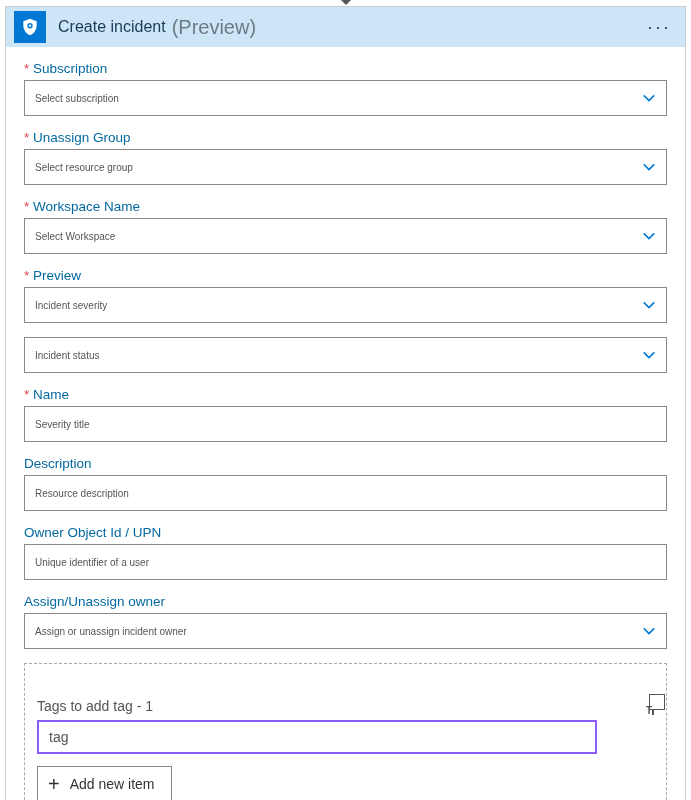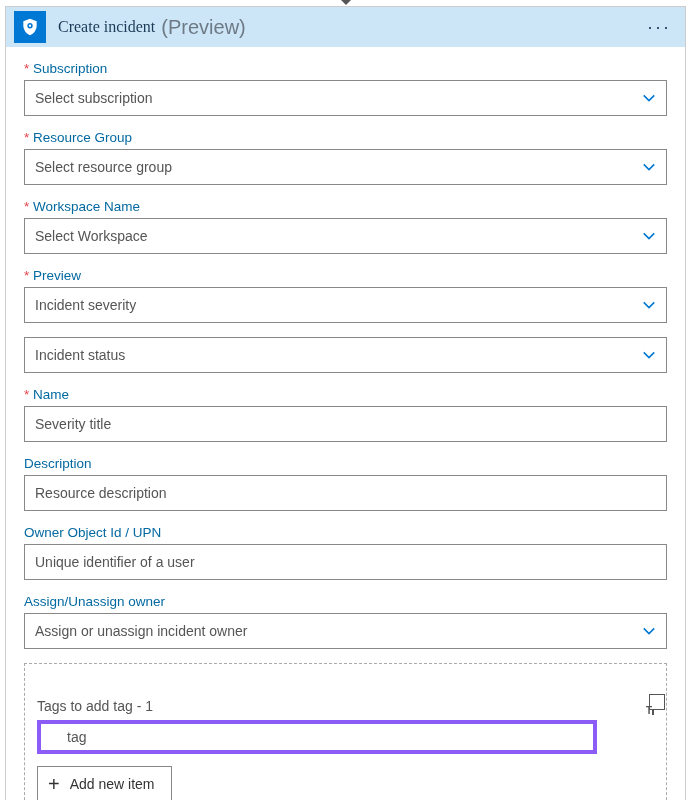--- a/index.html
+++ b/index.html
@@ -29,21 +29,20 @@
   .card-header .icon-box {
     width: 32px; height: 32px;
     background: #0078d4;
     display: flex; align-items: center; justify-content: center;
     margin-right: 12px;
   }
   .card-header .title {
     font-size: 16px;
     color: #1b3a57;
     flex: 0 0 auto;
-    font-family: Liberation Serif, serif;
   }
   .card-header .preview {
     font-size: 20px;
     color: #6d7a85;
     margin-left: 6px;
     flex: 1 1 auto;
   }
   .card-header .more {
     color: #1b3a57;
     font-size: 18px;
@@ -76,44 +75,44 @@
   }
   .dropdown, .textbox {
     width: 100%;
     height: 36px;
     border: 1px solid #8a8886;
     background: #fff;
     display: flex;
     align-items: center;
     padding: 0 10px;
     color: #555;
-    font-size: 14px;
+    font-size: 10px;
     position: relative;
   }
   .dropdown { justify-content: space-between; cursor: pointer; }
   .chev {
     width: 14px; height: 14px; display: inline-block;
     color: #0078d4;
   }
   .tags-box {
     border: 1px dashed #aaa;
     padding: 10px 12px 12px 12px;
     position: relative;
   }
   .tags-header {
     display: flex; justify-content: space-between; align-items: center;
     font-size: 14px; color: #555;
     margin-bottom: 6px;
     margin-top: 24px;
   }
   .tag-input {
     height: 34px;
-    border: 4px solid #8b5cf6;
+    border: 2px solid #8b5cf6;
     width: 560px;
-    padding: 0 26px;
+    padding: 0 10px;
     color: #555;
     display: flex; align-items: center;
     margin-bottom: 12px;
   }
   .add-item-btn {
     display: inline-flex; align-items: center;
     border: 1px solid #8a8886;
     background: #fff;
     height: 36px; padding: 0 16px 0 10px;
     font-size: 14px; color: #333; cursor: pointer;
@@ -156,21 +155,21 @@
         <span>Select subscription</span>
         <span class="chev">
           <svg viewBox="0 0 16 16" width="14" height="14" fill="none" stroke="#0078d4" stroke-width="1.8">
               <polyline points="2,5 8,11 14,5"></polyline>
             </svg>
         </span>
       </div>
     </div>
 
     <div class="field">
-      <div class="label req">Resource Group</div>
+      <div class="label req">Unassign Group</div>
       <div class="dropdown">
         <span>Select resource group</span>
         <span class="chev">
           <svg viewBox="0 0 16 16" width="14" height="14" fill="none" stroke="#0078d4" stroke-width="1.8">
               <polyline points="2,5 8,11 14,5"></polyline>
             </svg>
         </span>
       </div>
     </div>
 

